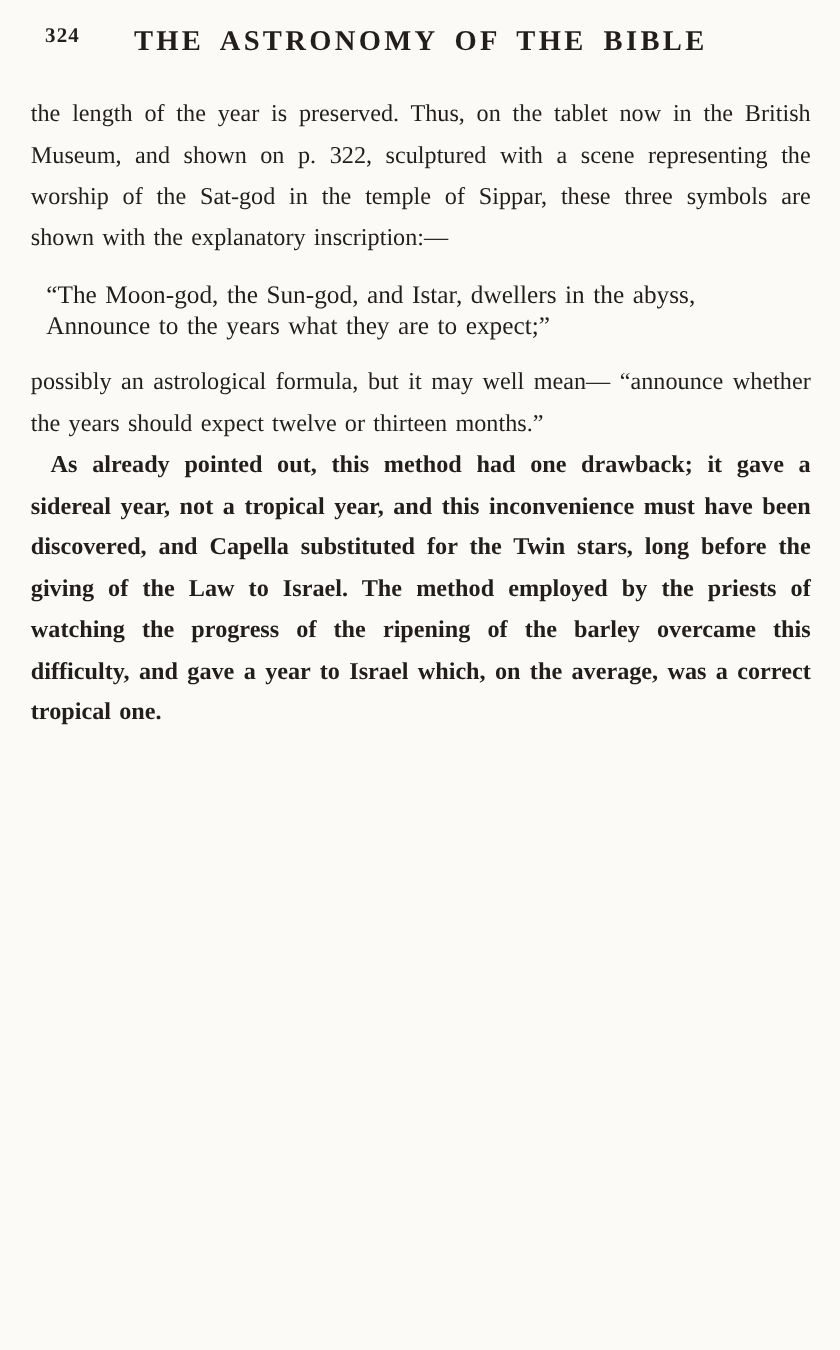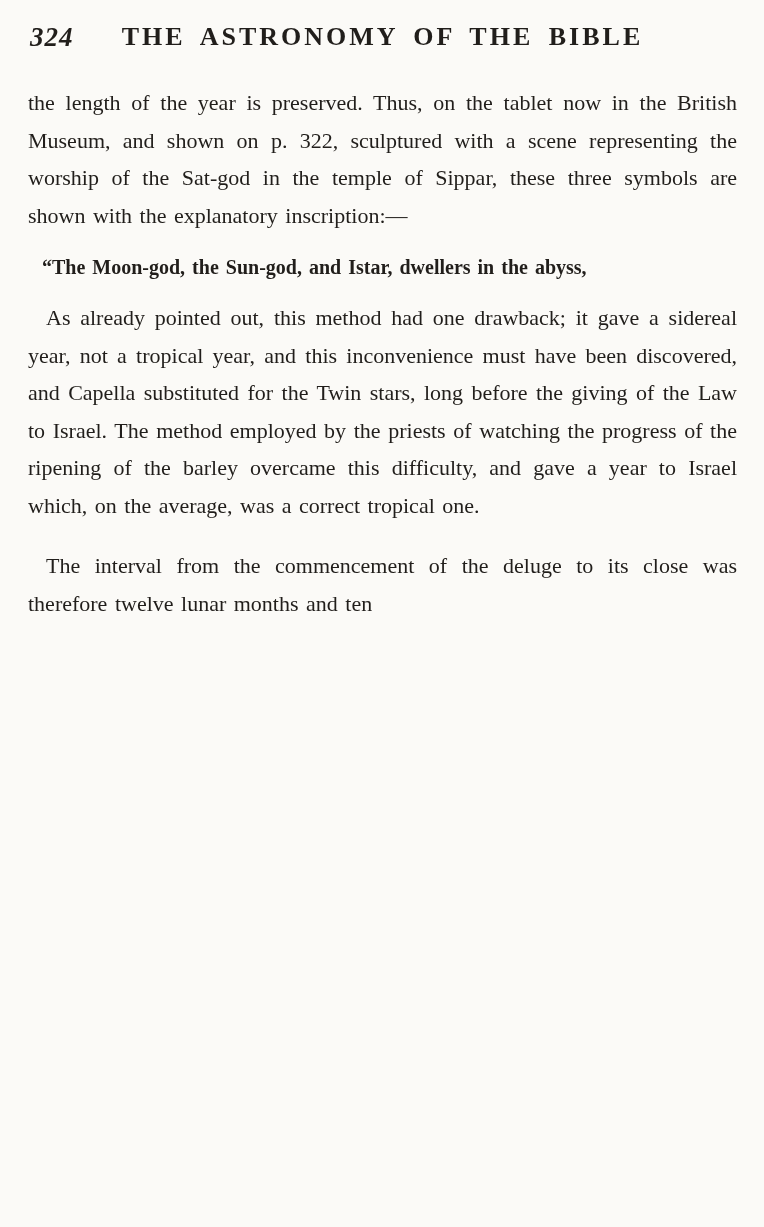--- a/index.html
+++ b/index.html
@@ -19,51 +19,50 @@
     padding: 22px 27px 0 28px;
     overflow: hidden;
   }
   .page-header {
     position: relative;
     height: 36px;
     margin-bottom: 26px;
   }
   .page-number {
     position: absolute;
-    left: 2px;
+    left: 13px;
     top: 0;
-    font-size: 27px;
+    font-size: 19px;
     font-weight: 700;
     letter-spacing: 1px;
-    font-style: italic;
   }
   .running-title {
     margin: 0;
     text-align: center;
     font-size: 26px;
     font-weight: 700;
     letter-spacing: 3px;
     word-spacing: 6px;
     white-space: nowrap;
   }
   .body-para {
     margin: 0;
     font-size: 22px;
     line-height: 37.5px;
     text-align: justify;
     word-spacing: 2px;
   }
   .body-para.indent {
     text-indent: 18px;
+    font-weight: bold;
   }
   .quote-block {
-    font-size: 20px;
+    font-size: 23px;
     line-height: 29px;
     word-spacing: 2px;
-    font-weight: bold;
   }
   .quote-hang {
     margin: 19px 30px 17px 14px;
   }
   .quote-justified {
     margin: 23px 0 0 0;
     text-align: justify;
   }
   .quote-para {
     margin: 0;
@@ -82,25 +81,26 @@
     <span class="page-number">324</span>
     <h1 class="running-title">THE ASTRONOMY OF THE BIBLE</h1>
   </header>
 
   <main>
 
     <p class="body-para">the length of the year is preserved.  Thus, on the tablet now in the British Museum, and shown on p. 322, sculptured with a scene representing the worship of the Sat-god in the temple of Sippar, these three symbols are shown with the explanatory inscription:—</p>
 
     <div class="quote-block quote-hang">
       <div>“The Moon-god, the Sun-god, and Istar, dwellers in the abyss,</div>
+      <div>Announce to the years what they are to expect;”</div>
     </div>
 
+    <p class="body-para">possibly an astrological formula, but it may well mean— “announce whether the years should expect twelve or thirteen months.”</p>
 
     <p class="body-para indent">As already pointed out, this method had one drawback; it gave a sidereal year, not a tropical year, and this inconvenience must have been discovered, and Capella substituted for the Twin stars, long before the giving of the Law to Israel.  The method employed by the priests of watching the progress of the ripening of the barley overcame this difficulty, and gave a year to Israel which, on the average, was a correct tropical one.</p>
 
 
     <div class="quote-block quote-justified">
     </div>
 
-    <p class="body-para indent bottom-para">The interval from the commencement of the deluge to its close was therefore twelve lunar months and ten</p>
 
   </main>
 </div>
 
 </body></html>

